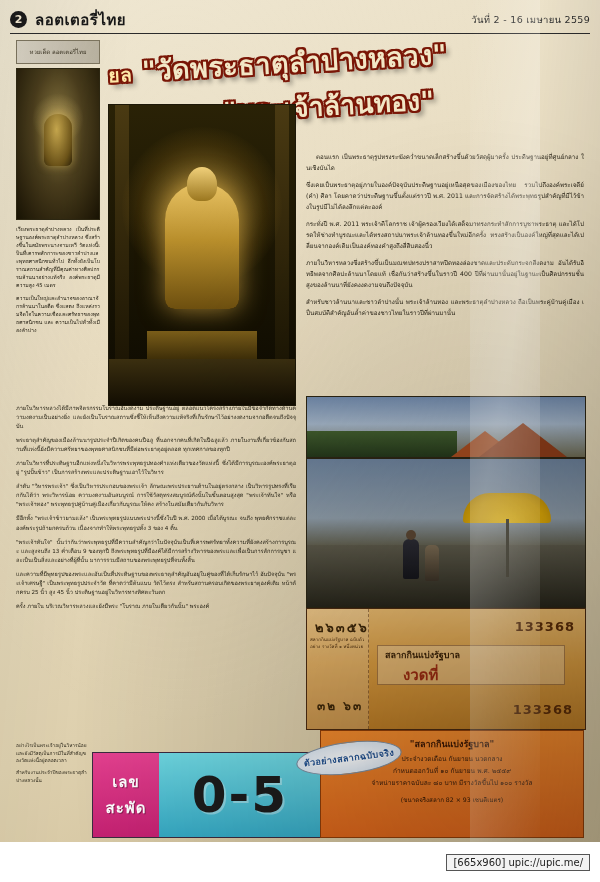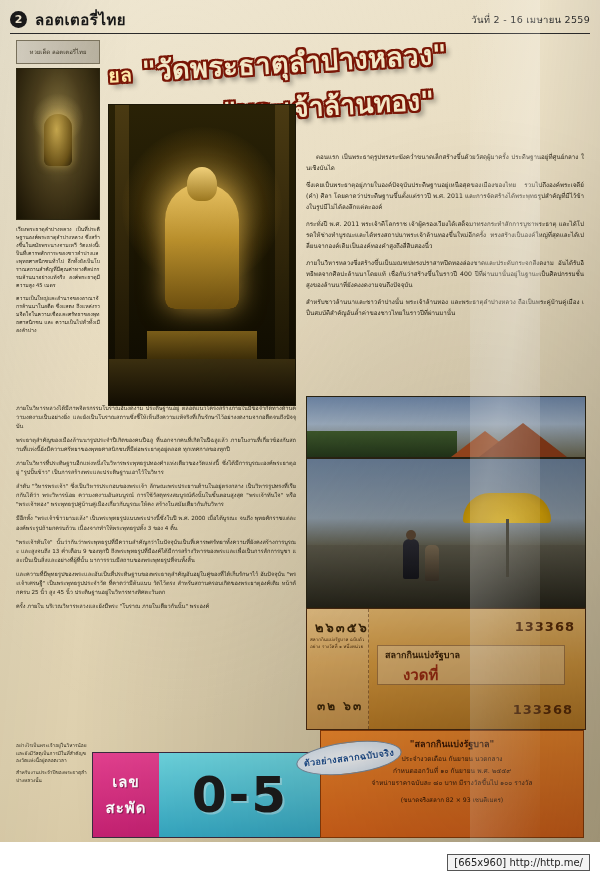--- a/index.html
+++ b/index.html
@@ -637,14 +637,14 @@
     <div class="ad-line">กำหนดออกวันที่ ๑๐ กันยายน พ.ศ. ๒๕๕๙</div>
     <div class="ad-line">จำหน่ายราคาฉบับละ ๘๐ บาท มีรางวัลขึ้นไป ๑๐๐ รางวัล</div>
     <div class="ad-note">(ขนาดจริงสลาก 82 × 93 เซนติเมตร)</div>
   </div>
   <div class="ad-ribbon">ตัวอย่างสลากฉบับจริง</div>
 
   <div class="fold"></div>
 </div>
 
 <div class="footer-bar">
-  <div class="footer-url">[665x960] http://http.me/</div>
+  <div class="footer-url">[665x960] upic://upic.me/</div>
 </div>
 
 </body></html>

